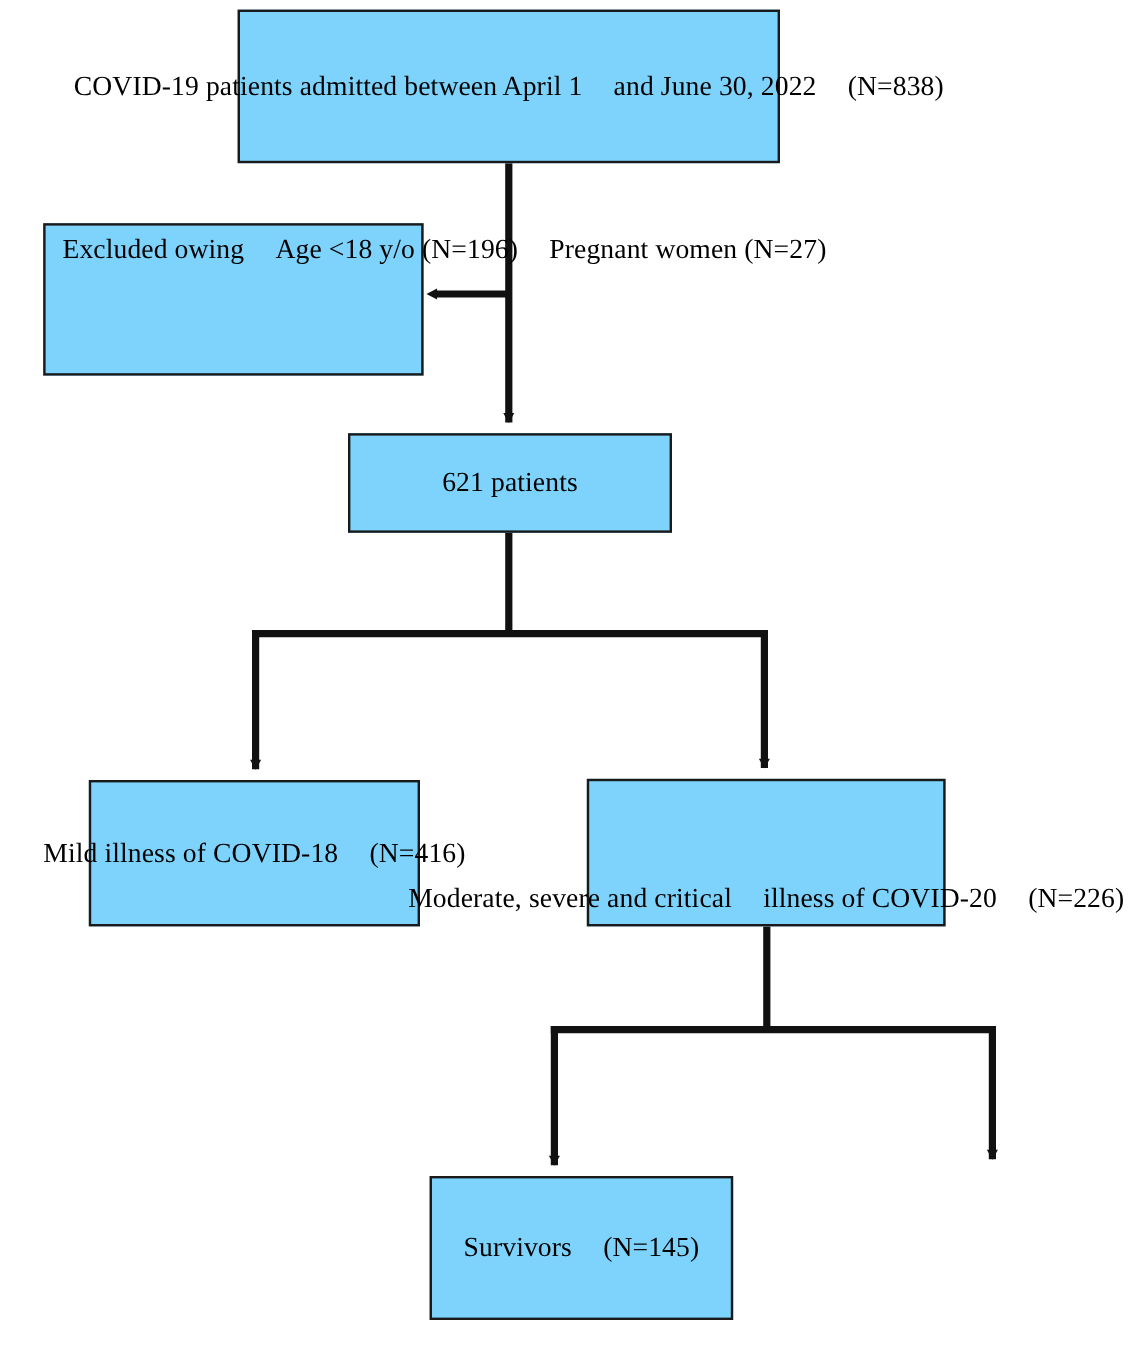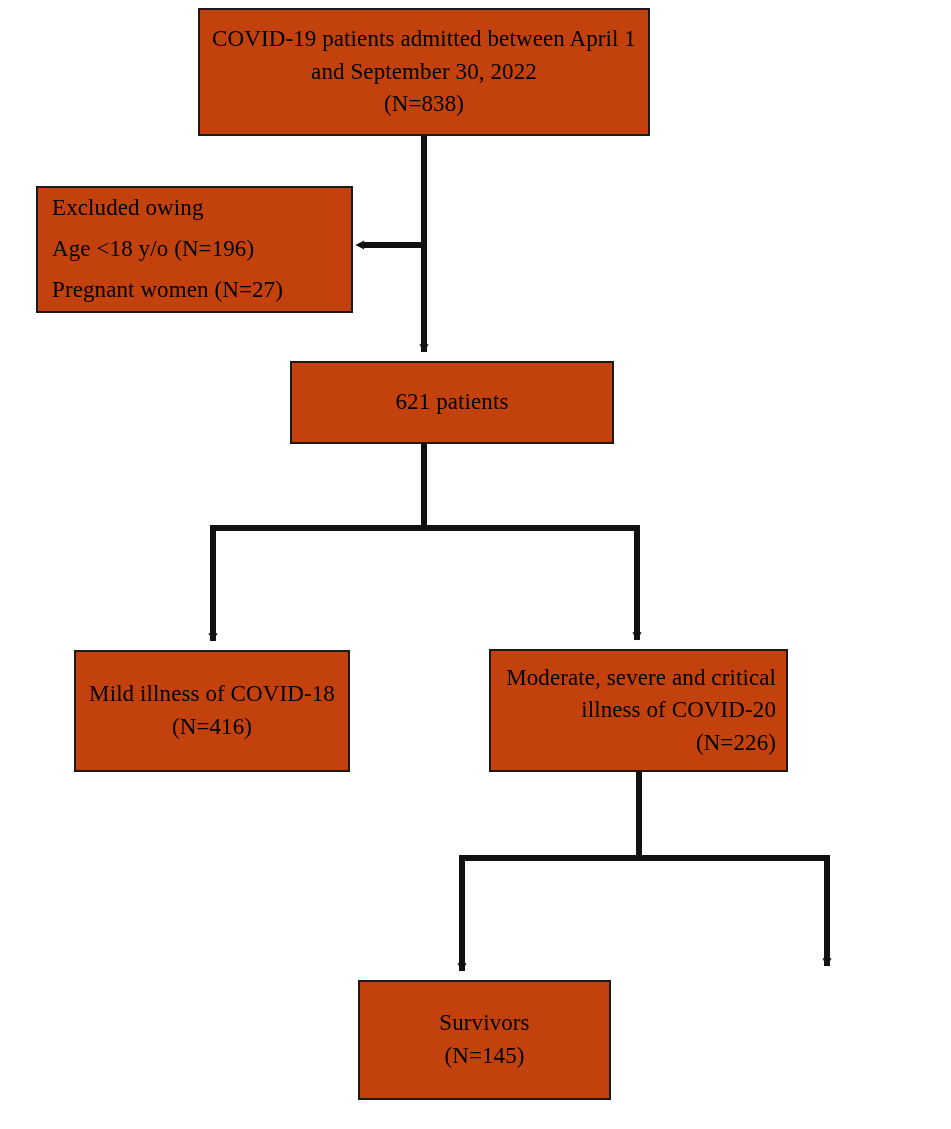--- a/index.html
+++ b/index.html
@@ -23,48 +23,49 @@
   #flow-svg {
     position: absolute;
     top: 0;
     left: 0;
     width: 951px;
     height: 1129px;
   }
   .node-box {
     position: absolute;
     box-sizing: border-box;
-    background: #c2410c;
+    background: #7dd3fc;
     border: 2px solid #1a1a1a;
     display: flex;
-    flex-direction: column;
+    flex-direction: row;
     justify-content: center;
     align-items: center;
     padding: 4px 10px;
+    gap: 26px;
   }
   .node-box.align-left {
     align-items: flex-start;
     justify-content: space-between;
     padding-left: 14px;
   }
   .node-line {
     display: block;
     font-size: 23px;
     line-height: 1.42;
     letter-spacing: 0.1px;
     white-space: nowrap;
     color: #000000;
   }
   .align-left .node-line {
     text-align: left;
   }
   
   #box-enrollment   { left: 198px; top: 8px;   width: 452px; height: 128px; }
   #box-excluded     { left: 36px;  top: 186px; width: 317px; height: 127px; }
-  #box-eligible     { left: 290px; top: 361px; width: 324px; height: 83px;  }
+  #box-eligible     { left: 290px; top: 361px; width: 270px; height: 83px;  }
   #box-mild         { left: 74px;  top: 650px; width: 276px; height: 122px; }
   #box-moderate     { left: 489px; top: 649px; width: 299px; height: 123px; align-items: flex-end; }
   #box-survivors    { left: 358px; top: 980px; width: 253px; height: 120px; }
   #box-nonsurvivors { left: 721px; top: 975px; width: 212px; height: 123px; }
 </style>
 </head>
 <body>
 
 <div id="flow-root">
 
@@ -88,21 +89,21 @@
     <line x1="637" y1="525" x2="637" y2="640" stroke="#111111" stroke-width="6" marker-end="url(#arrow-down)"></line>
 
     <line x1="639" y1="772" x2="639" y2="858" stroke="#111111" stroke-width="6"></line>
     <line x1="459" y1="858" x2="830" y2="858" stroke="#111111" stroke-width="6"></line>
     <line x1="462" y1="855" x2="462" y2="971" stroke="#111111" stroke-width="6" marker-end="url(#arrow-down)"></line>
     <line x1="827" y1="855" x2="827" y2="966" stroke="#111111" stroke-width="6" marker-end="url(#arrow-down)"></line>
   </svg>
 
   <div class="node-box" id="box-enrollment">
     <span class="node-line">COVID-19 patients admitted between April 1</span>
-    <span class="node-line">and September 30, 2022</span>
+    <span class="node-line">and June 30, 2022</span>
     <span class="node-line">(N=838)</span>
   </div>
 
   <div class="node-box align-left" id="box-excluded">
     <span class="node-line">Excluded owing</span>
     <span class="node-line">Age &lt;18 y/o (N=196)</span>
     <span class="node-line">Pregnant women (N=27)</span>
   </div>
 
   <div class="node-box" id="box-eligible">

